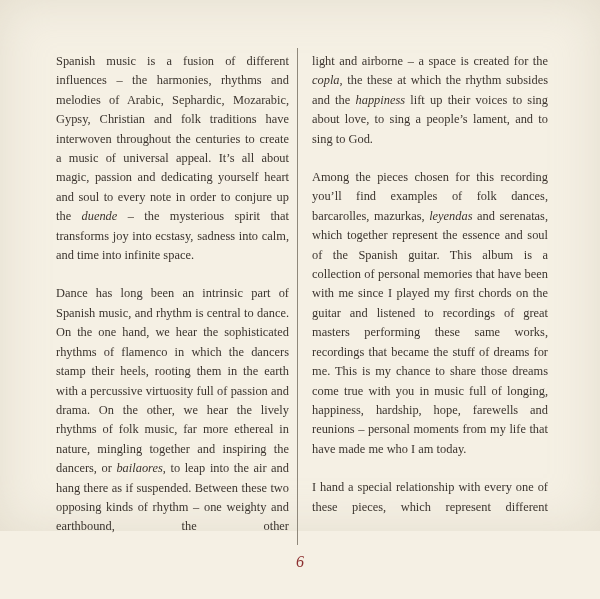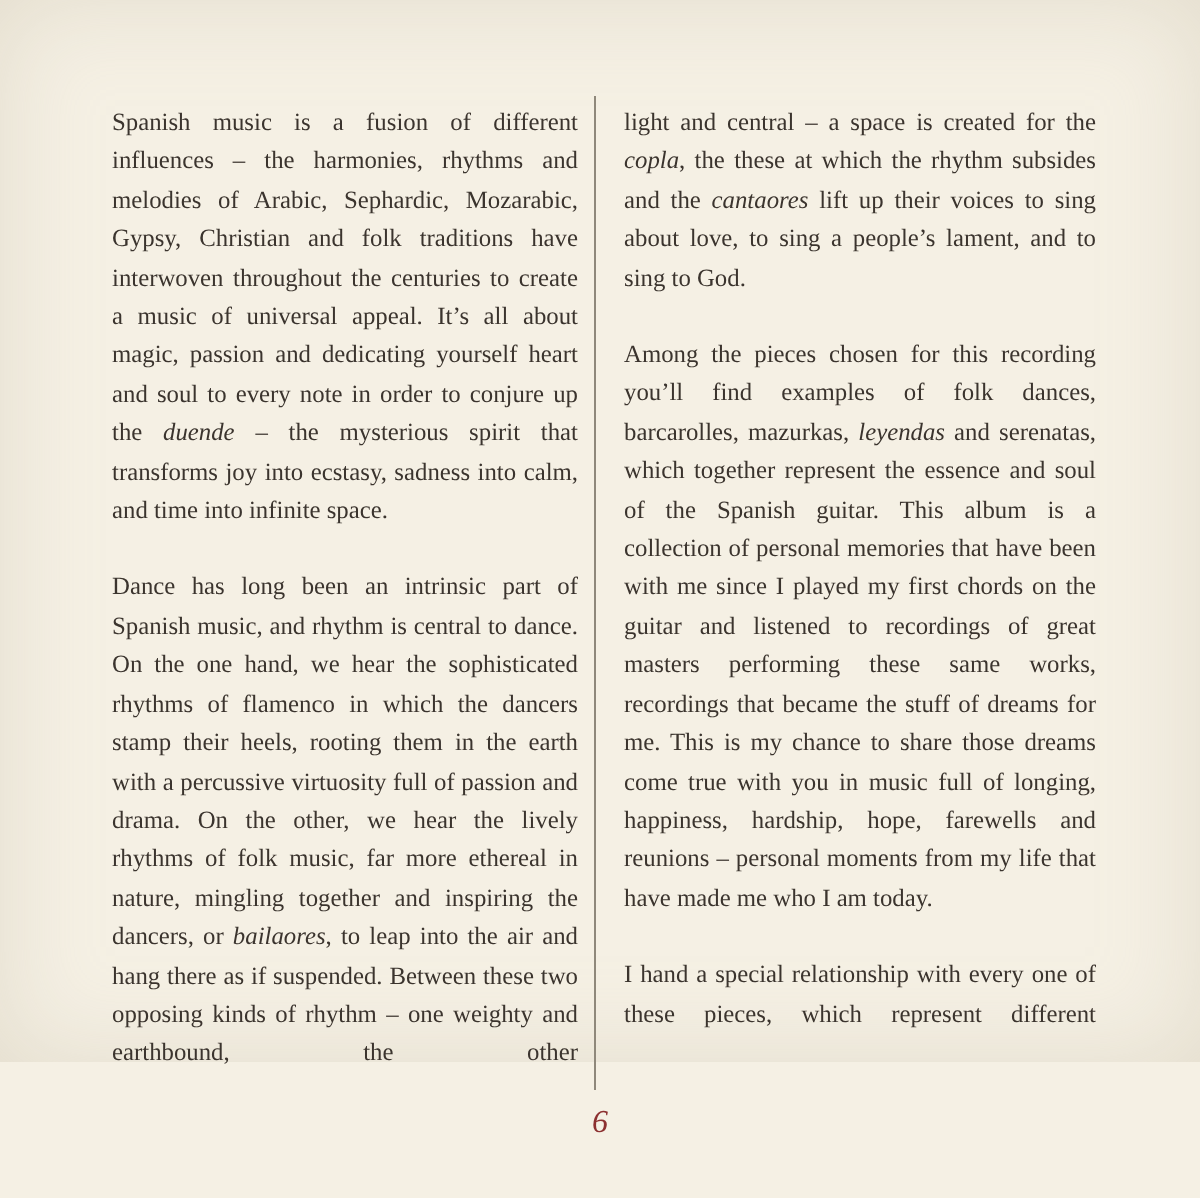--- a/index.html
+++ b/index.html
@@ -59,19 +59,19 @@
 <body>
 
 <div class="page">
   <div class="columns">
     <div class="column col-left">
         <p class="para"><span>Spanish music is a fusion of different influences – the harmonies, rhythms and melodies of Arabic, Sephardic, Mozarabic, Gypsy, Christian and folk traditions have interwoven throughout the centuries to create a music of universal appeal. It’s all about magic, passion and dedicating yourself heart and soul to every note in order to conjure up the </span><em>duende</em><span> – the mysterious spirit that transforms joy into ecstasy, sadness into calm, and time into infinite space.</span></p>
         <p class="para cont"><span>Dance has long been an intrinsic part of Spanish music, and rhythm is central to dance. On the one hand, we hear the sophisticated rhythms of flamenco in which the dancers stamp their heels, rooting them in the earth with a percussive virtuosity full of passion and drama. On the other, we hear the lively rhythms of folk music, far more ethereal in nature, mingling together and inspiring the dancers, or </span><em>bailaores</em><span>, to leap into the air and hang there as if suspended. Between these two opposing kinds of rhythm – one weighty and earthbound, the other</span></p>
       </div>
     <div class="divider"></div>
     <div class="column col-right">
-        <p class="para"><span>light and central – a space is created for the </span><em>copla</em><span>, the these at which the rhythm subsides and the </span><em>cantaores</em><span> lift up their voices to sing about love, to sing a people’s lament, and to sing to God.</span></p>
+        <p class="para"><span>light and airborne – a space is created for the </span><em>copla</em><span>, the these at which the rhythm subsides and the </span><em>happiness</em><span> lift up their voices to sing about love, to sing a people’s lament, and to sing to God.</span></p>
         <p class="para"><span>Among the pieces chosen for this recording you’ll find examples of folk dances, barcarolles, mazurkas, </span><em>leyendas</em><span> and serenatas, which together represent the essence and soul of the Spanish guitar. This album is a collection of personal memories that have been with me since I played my first chords on the guitar and listened to recordings of great masters performing these same works, recordings that became the stuff of dreams for me. This is my chance to share those dreams come true with you in music full of longing, happiness, hardship, hope, farewells and reunions – personal moments from my life that have made me who I am today.</span></p>
         <p class="para cont"><span>I hand a special relationship with every one of these pieces, which represent different</span></p>
       </div>
   </div>
   <div class="page-number">6</div>
 </div>
 
 </body></html>

